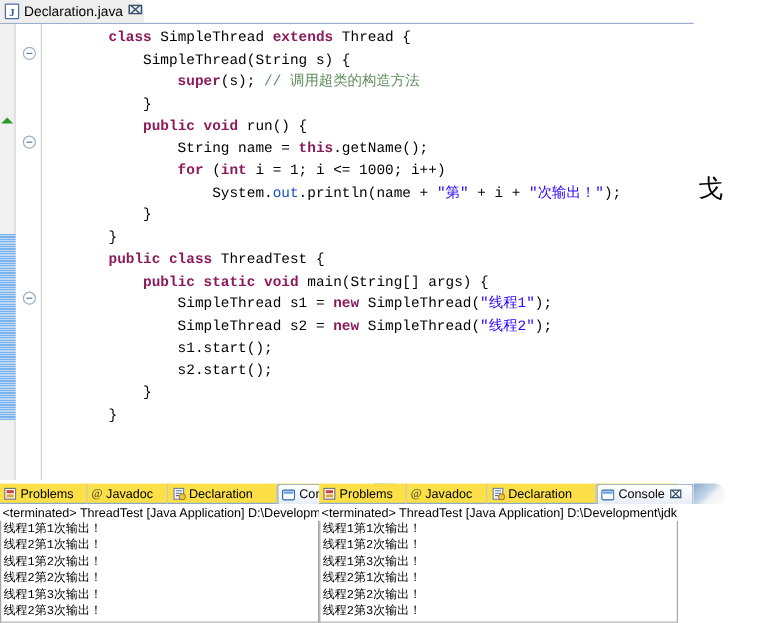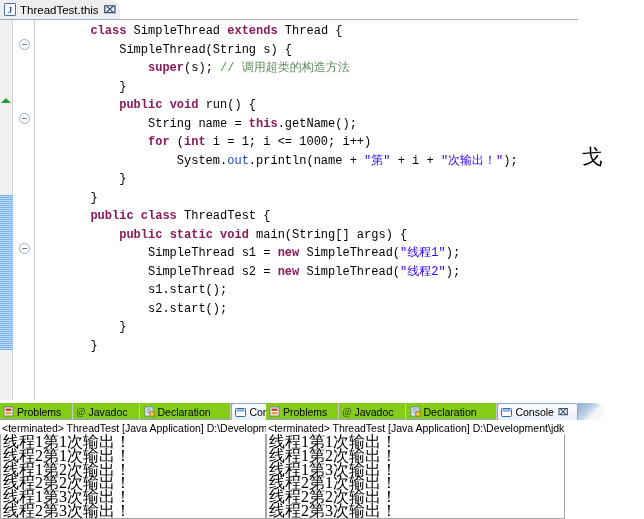--- a/index.html
+++ b/index.html
@@ -87,21 +87,21 @@
     position: absolute; left: 578px; top: 143px; width: 60px;
     font-family: "DejaVu Sans", sans-serif;
     font-size: 21px; color: #000000; text-align: left; padding-left: 4px;
   }
 
   
   .cpanel { position: absolute; top: 403px; height: 116px; }
   #console-left  { left: 0px;   width: 266px; }
   #console-right { left: 266px; width: 299px; }
 
-  .ctabbar { position: relative; height: 17px; background: #84cc16; }
+  .ctabbar { position: relative; height: 17px; background: #fde047; }
   .ctab {
     position: absolute; top: 0; height: 17px;
     display: flex; align-items: center; white-space: nowrap;
     font-size: 10.5px; color: #000000; padding: 0 4px 0 3px;
     border-right: 1px solid #c9c9c9;
   }
   .ctab.sel {
     background: linear-gradient(#ffffff, #e8eef6);
     border: 1px solid #8aa9cc; border-bottom: none;
     border-top-left-radius: 3px; border-top-right-radius: 3px;
@@ -116,37 +116,37 @@
   }
 
   .cstatus {
     position: relative; height: 14px; font-size: 10.5px; color: #000000;
     padding: 1px 2px 0 2px; white-space: nowrap; overflow: hidden;
     background: #ffffff; border-top: 1px solid #ffffff;
   }
   .cbody {
     position: relative; height: 85px; background: #ffffff;
     border: 1px solid #a6a6a6; border-top: none;
-    font-family: Liberation Serif, serif;
-    font-size: 16px; line-height: 13.8px; color: #000000;
+    font-family: Liberation Mono, monospace;
+    font-size: 10px; line-height: 13.8px; color: #000000;
     padding: 1px 2px; overflow: hidden; white-space: pre;
   }
   .cline { height: 13.8px; }
 </style>
 </head>
 <body>
 
 <div id="root">
 
   <div id="editor-panel">
 
     <div class="tabbar">
       <div class="tab-active">
         <span class="java-icon">J</span>
-        <span class="tab-title">ThreadTest.this</span>
+        <span class="tab-title">Declaration.java</span>
         <span class="tab-close">⌧</span>
       </div>
       <div class="tab-rest"></div>
     </div>
 
     <div id="edit-area">
       <div class="ruler">
         <div class="ruler-sel" id="ruler-sel" style="top: 175px; height: 155px;"></div>
         <div class="ruler-arrow" id="ruler-arrow" style="top: 78px;"></div>
       </div>

